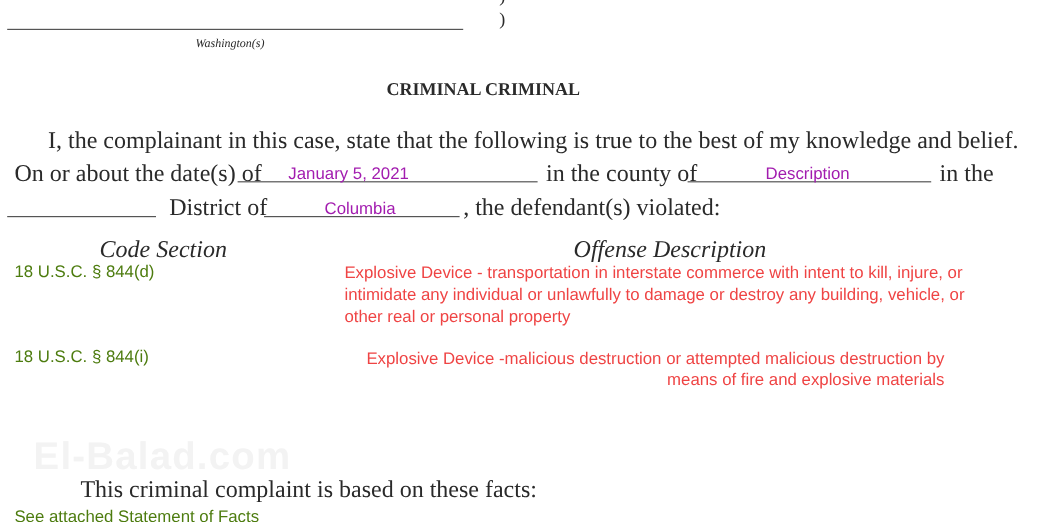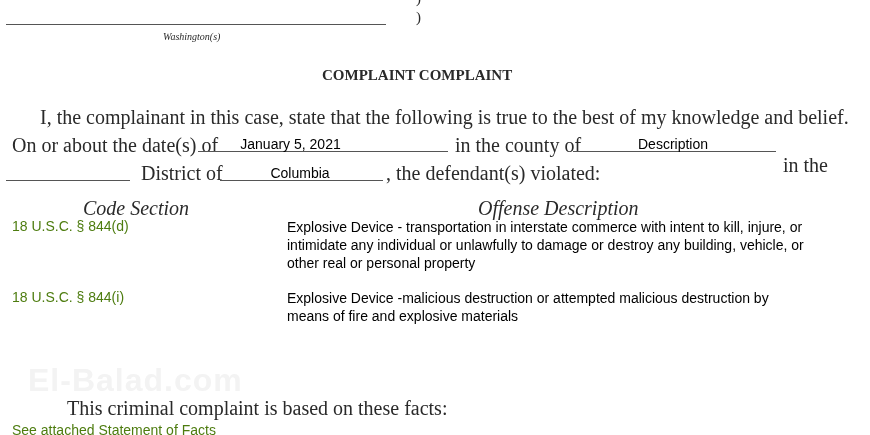--- a/index.html
+++ b/index.html
@@ -5,60 +5,60 @@
   html, body { margin: 0; padding: 0; }
   body {
     width: 870px; height: 435px; overflow: hidden; background: #ffffff;
     position: relative; color: #222;
     font-family: "Liberation Serif", serif;
   }
   .abs { position: absolute; white-space: nowrap; }
   .serif { font-family: "Liberation Serif", serif; font-size: 20px; color: #2a2a2a; }
   .sans { font-family: "Liberation Sans", sans-serif; font-size: 14px; color: #4d7c0f; }
   .rule { position: absolute; border-bottom: 1px solid #555; height: 0; }
-  .fill { position: absolute; text-align: center; font-family: "Liberation Sans", sans-serif; font-size: 14px; color: #000000; }
+  .fill { position: absolute; text-align: center; font-family: "Liberation Sans", sans-serif; font-size: 14px; color: #a21caf; }
   .italic { font-style: italic; }
   .watermark {
     position: absolute; left: 28px; top: 362px; font-family: "Liberation Sans", sans-serif;
     font-size: 32px; font-weight: bold; color: #f3f3f3; letter-spacing: 1px;
   }
   .desc { position: absolute; left: 287px; width: 540px; font-family: "Liberation Sans", sans-serif;
-    font-size: 14px; line-height: 18px; color: #000000; }
+    font-size: 14px; line-height: 18px; color: #ef4444; }
 </style>
 </head>
 <body>
 
 <div class="rule" style="left:6px; top:24px; width:380px;"></div>
 <div class="abs serif" style="left:416px; top:-10px; font-size:15px;">)</div>
 <div class="abs serif" style="left:416px; top:9px; font-size:15px;">)</div>
 <div class="abs serif italic" style="left:163px; top:31px; font-size:10px;">Washington(s)</div>
 
-<div class="abs serif" style="left:322px; top:67px; font-size:15px; font-weight:bold;">COMPLAINT COMPLAINT</div>
+<div class="abs serif" style="left:322px; top:67px; font-size:15px; font-weight:bold;">CRIMINAL CRIMINAL</div>
 
 <div class="abs serif" style="left:40px; top:106px;">I, the complainant in this case, state that the following is true to the best of my knowledge and belief.</div>
 
 <div class="abs serif" style="left:12px; top:134px;text-align:center;">On or about the date(s) of</div>
 <div class="rule" style="left:198px; top:151px; width:250px;"></div>
 <div class="fill" style="left:198px; top:136px; width:185px;">January 5, 2021</div>
 <div class="abs serif" style="left:455px; top:134px;">in the county of</div>
 <div class="rule" style="left:573px; top:151px; width:203px;"></div>
 <div class="fill" style="left:573px; top:136px; width:200px;">Description</div>
-<div class="abs serif" style="left:783px; top:134px;margin-top:20px;">in the</div>
+<div class="abs serif" style="left:783px; top:134px;">in the</div>
 
 <div class="rule" style="left:6px; top:180px; width:124px;"></div>
 <div class="abs serif" style="left:141px; top:162px;">District of</div>
 <div class="rule" style="left:220px; top:180px; width:163px;"></div>
 <div class="fill" style="left:220px; top:165px; width:160px;">Columbia</div>
 <div class="abs serif" style="left:386px; top:162px;">, the defendant(s) violated:</div>
 
 <div class="abs serif italic" style="left:83px; top:197px;">Code Section</div>
 <div class="abs serif italic" style="left:478px; top:197px;">Offense Description</div>
 
 <div class="abs sans" style="left:12px; top:218px;">18 U.S.C. § 844(d)</div>
 <div class="desc" style="top:218px;">Explosive Device - transportation in interstate commerce with intent to kill, injure, or intimidate any individual or unlawfully to damage or destroy any building, vehicle, or other real or personal property</div>
 
 <div class="abs sans" style="left:12px; top:289px;">18 U.S.C. § 844(i)</div>
-<div class="desc" style="top:289px; width:500px;">Explosive Device -malicious destruction or attempted malicious destruction by means of fire and explosive materials</div>
+<div class="desc" style="top:289px; width:500px;text-align:right;">Explosive Device -malicious destruction or attempted malicious destruction by means of fire and explosive materials</div>
 
 <div class="watermark">El-Balad.com</div>
 
 <div class="abs serif" style="left:67px; top:397px;">This criminal complaint is based on these facts:</div>
 <div class="abs sans" style="left:12px; top:422px;">See attached Statement of Facts</div>
 
 </body></html>

